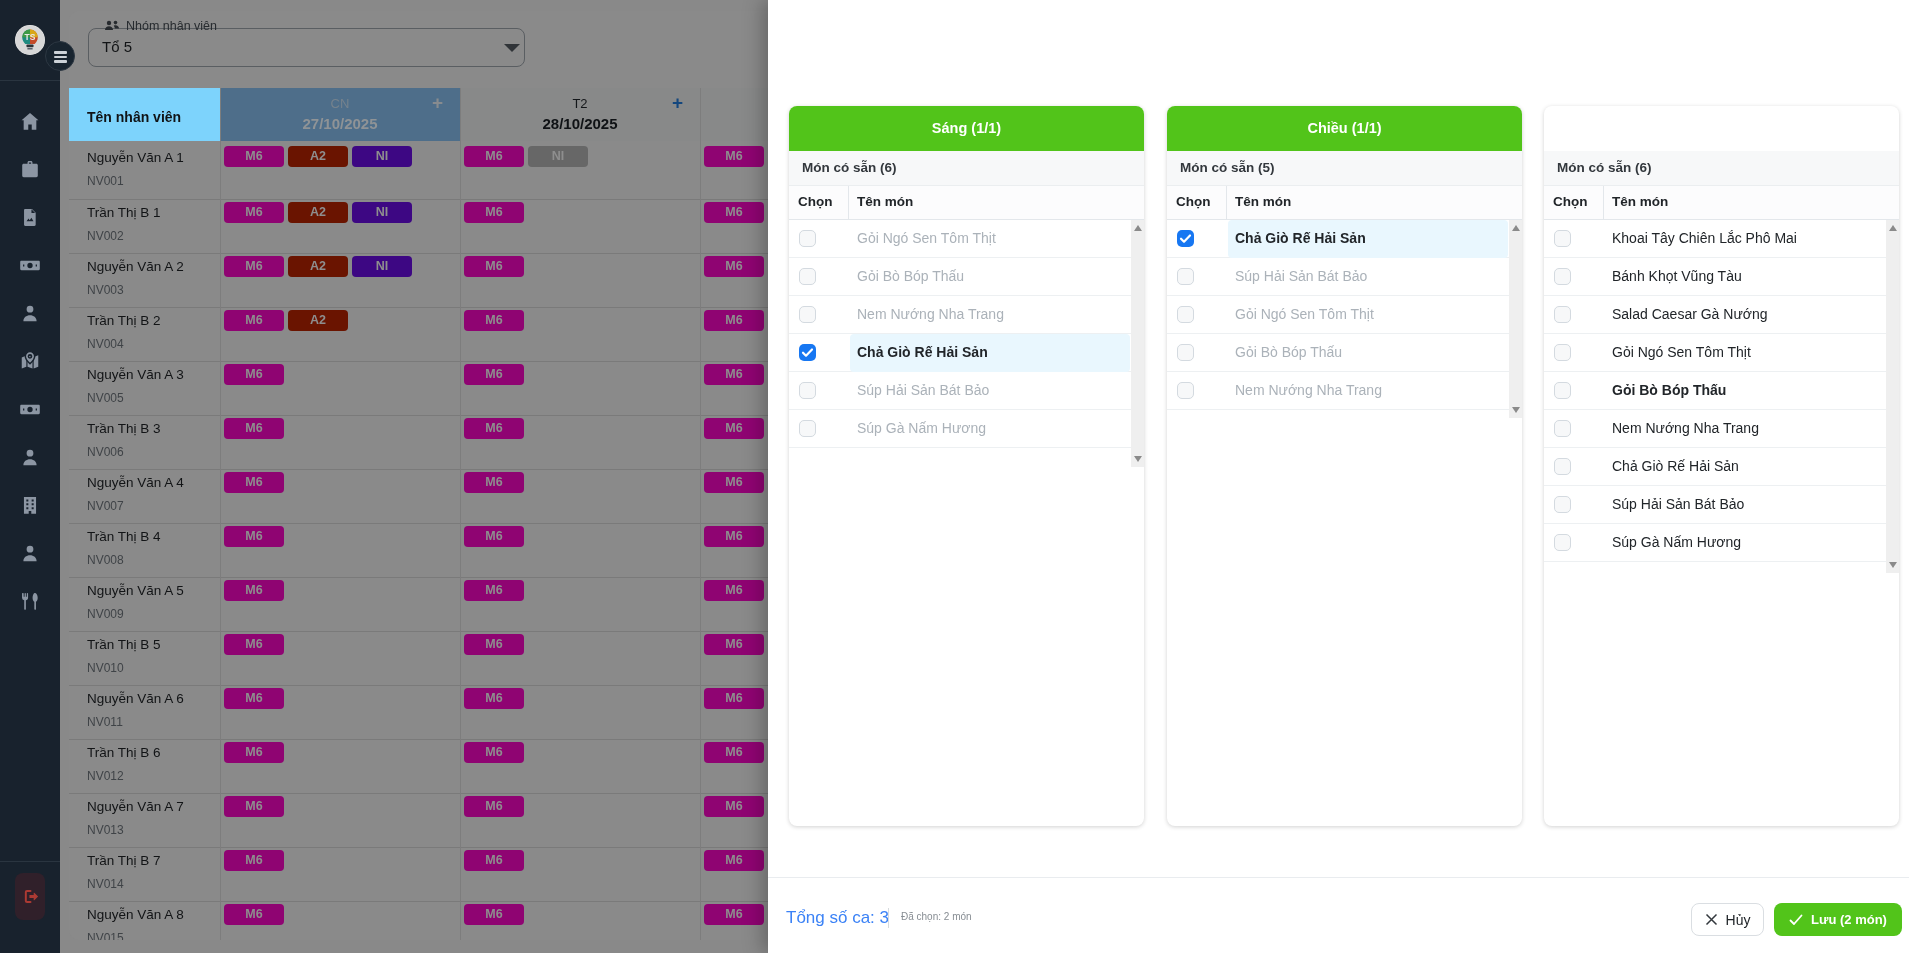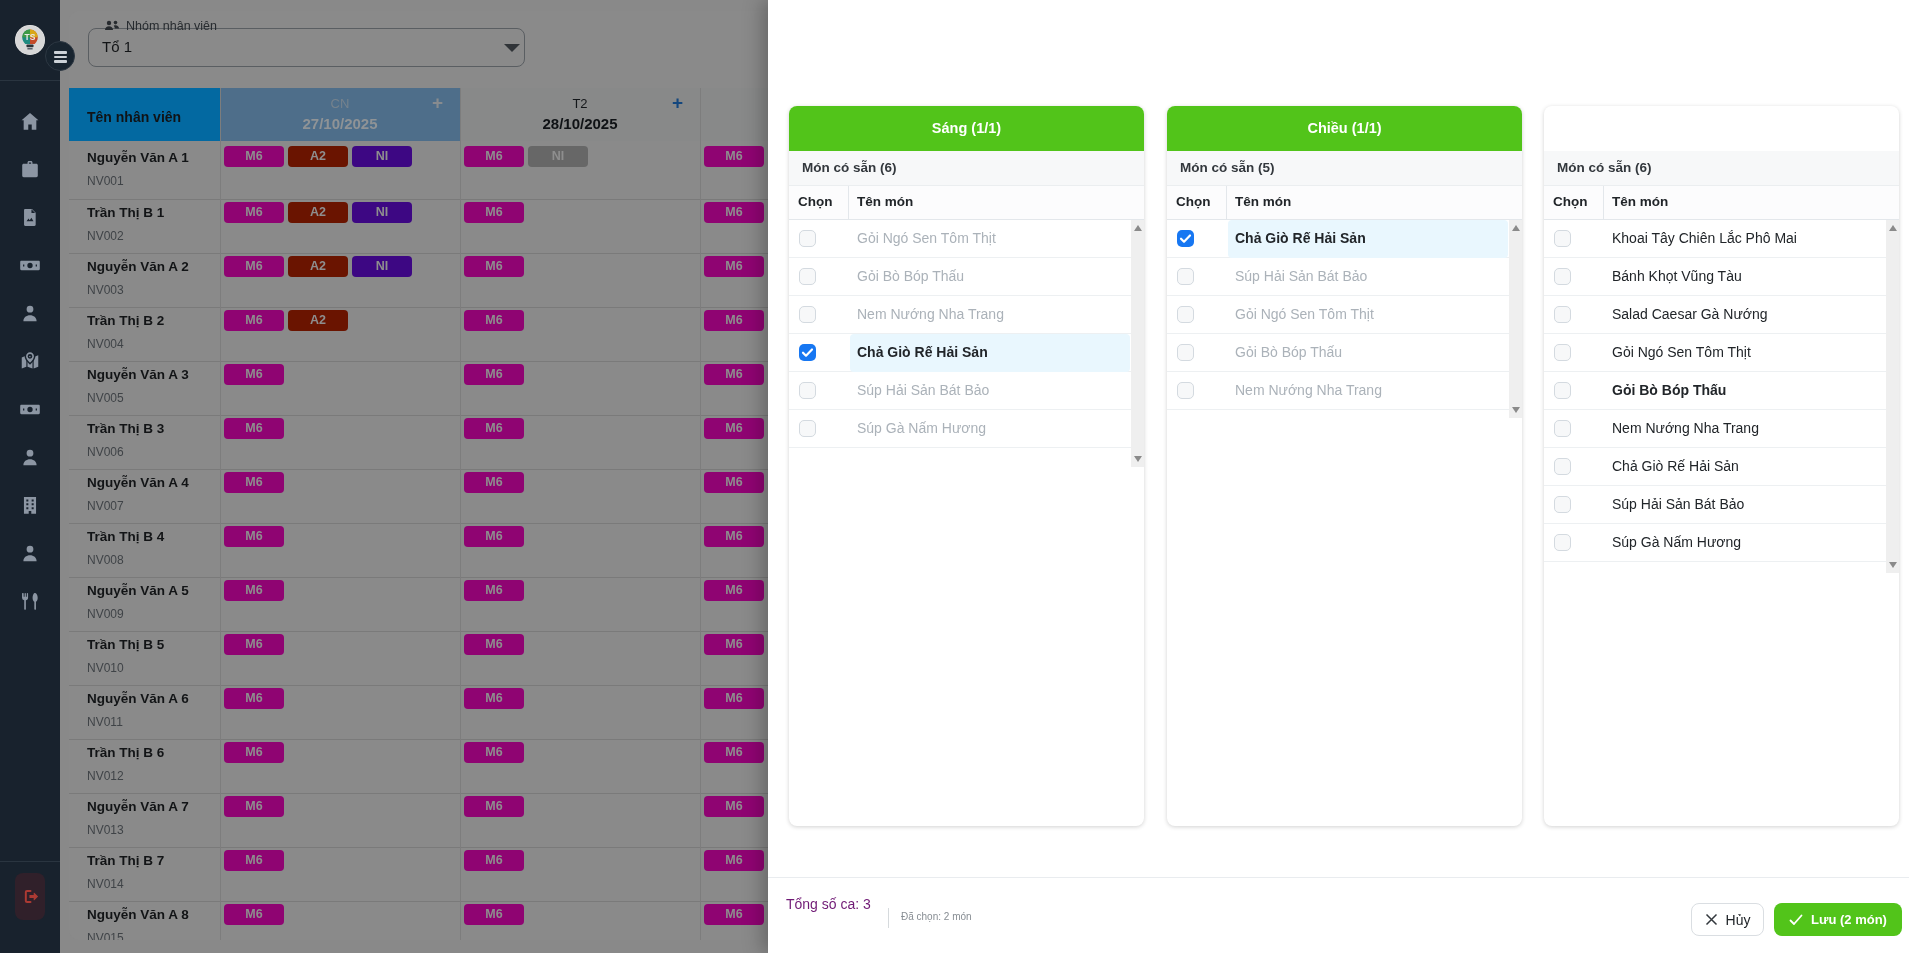--- a/index.html
+++ b/index.html
@@ -8,28 +8,28 @@
 .abs{position:absolute}
 
 
 #bgcard{left:69px;top:11px;width:1840px;height:929px;background:#8a8a8a;border-radius:10px}
 #selwrap{left:88px;top:28px;width:437px;height:39px;border:1px solid #5a5e62;border-radius:8px}
 #sellabel{left:98px;top:19px;padding:0 6px;color:#272b2f;font-size:12.5px;display:flex;align-items:center;gap:6px}
 #selval{left:102px;top:38px;font-size:15px;color:#121416}
 #selarr{left:504px;top:44px;width:0;height:0;border-left:8px solid transparent;border-right:8px solid transparent;border-top:8px solid #303438}
 
 #tbl{left:69px;top:88px;width:1840px;height:852px;overflow:hidden;border-radius:0 0 0 10px}
-.hname{left:0;width:151px;height:53px;background:#0369a1}
+.hname{left:0;width:151px;height:53px;background:#7dd3fc}
 .hname span{position:absolute;left:18px;top:21px;font-size:14px;font-weight:bold;color:#101316}
 .hday{height:53px;text-align:center}
 .hday .l1{margin-top:8px;font-size:13px}
 .hday .l2{margin-top:4px;font-size:15px;font-weight:bold}
 .hplus{position:absolute;top:4px;right:17px;font-size:19px;font-weight:bold}
 .row{left:0;width:1840px;border-bottom:1px solid #7a7a7a}
-.nm{position:absolute;left:18px;font-size:13.5px;font-weight:bold;color:#121416}
+.nm{position:absolute;left:18px;font-size:13.5px;font-weight:normal;color:#121416}
 .cd{position:absolute;left:18px;font-size:12px;color:#3f4347}
 .vline{top:0;width:1px;height:852px;background:#7d7d7d}
 .badge{position:absolute;width:60px;height:21px;border-radius:4px;color:#8e8e8e;font-size:12.5px;font-weight:bold;text-align:center;line-height:21px}
 .bM6{background:#8f0472}.bA2{background:#6a1400}.bNI{background:#3d0783}
 .bNG{background:#676767;color:#8e8e8e}
 
 
 #sidebar{left:0;top:0;width:60px;height:953px;background:#18222d;z-index:5}
 #sblogo{left:15px;top:25px;width:30px;height:30px;border-radius:50%;background:#e9e9e9;z-index:6}
 #sbsep1{left:0;top:80px;width:60px;height:1px;background:#2a3540;z-index:6}
@@ -61,40 +61,40 @@
 .mrow .cb{position:absolute;left:10px;top:10px;width:17px;height:17px;border:1.5px solid #d4dae0;border-radius:5px;background:#f7f8f9}
 .mrow .cbc{position:absolute;left:10px;top:10px;width:17px;height:17px}
 .mrow .nm2{position:absolute;left:68px;top:10px;font-size:14px}
 .dis{color:#abb2b9}.ena{color:#212529}
 .selbg{position:absolute;left:61px;top:0;width:280px;height:38px;background:#e9f7fe;border-radius:4px}
 .scr{position:absolute;width:13px;background:#efefef}
 .scr .up{position:absolute;left:3px;top:5px;width:0;height:0;border-left:4px solid transparent;border-right:4px solid transparent;border-bottom:6px solid #8a8a8a}
 .scr .dn{position:absolute;left:3px;bottom:5px;width:0;height:0;border-left:4px solid transparent;border-right:4px solid transparent;border-top:6px solid #8a8a8a}
 
 #dfoot{left:768px;top:877px;width:1141px;height:76px;background:#fff;border-top:1px solid #e9ecef;z-index:11}
-#ftxt1{position:absolute;left:18px;top:18px;font-size:14px;color:#701a75}
+#ftxt1{position:absolute;left:18px;top:30px;font-size:17px;color:#3b82f6}
 #fdv{position:absolute;left:120px;top:30px;width:1px;height:20px;background:#d6dadd}
 #ftxt2{position:absolute;left:133px;top:33px;font-size:10px;color:#878d93}
 #btncancel{position:absolute;left:923px;top:25px;width:73px;height:33px;border:1px solid #dadee2;border-radius:8px;background:#fff;font-size:14px;color:#212529;display:flex;align-items:center;justify-content:center}
 #btnsave{position:absolute;left:1006px;top:25px;width:128px;height:33px;border-radius:8px;background:#52c41a;font-size:13px;color:#fff;display:flex;align-items:center;justify-content:center;font-weight:bold}
 </style>
 </head>
 <body>
 
 <div class="abs" id="bgcard"></div>
 <div class="abs" id="selwrap"></div>
 <div class="abs" id="sellabel"><svg width="16" height="12" viewBox="0 0 16 12">
       <g fill="#272b2f">
         <circle cx="5" cy="3" r="2.2"></circle>
         <path d="M1 10c0-2.2 1.8-3.7 4-3.7s4 1.5 4 3.7z"></path>
         <circle cx="11.5" cy="2.6" r="1.8"></circle>
         <path d="M9.8 5.6c.5-.2 1.1-.3 1.7-.3 2 0 3.5 1.3 3.5 3.2h-4z"></path>
       </g>
     </svg>Nhóm nhân viên</div>
-<div class="abs" id="selval">Tổ 1</div>
+<div class="abs" id="selval">Tổ 5</div>
 <div class="abs" id="selarr"></div>
 
 <div class="abs" id="tbl">
     <div class="abs hname" style="height:53px">
       <span>Tên nhân viên</span>
     </div>
     <div class="abs hday" style="left:151px;width:240px;background:#4e6e8a">
       <div class="l1" style="color:#75828d">CN</div>
       <div class="l2" style="color:#8f9396">27/10/2025</div>
       <div class="hplus" style="color:#878b8f">+</div>

